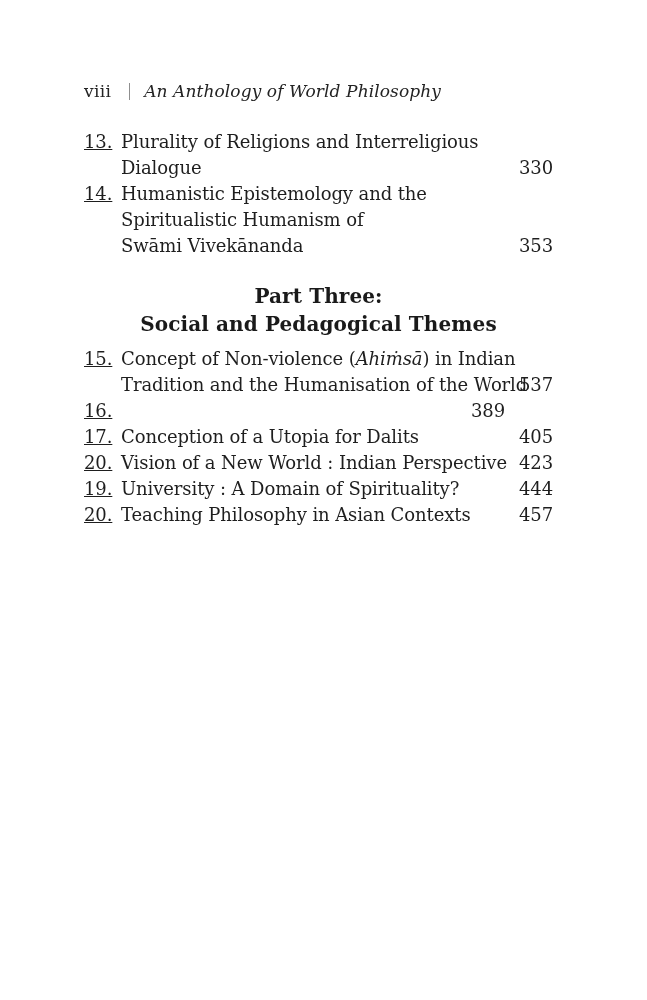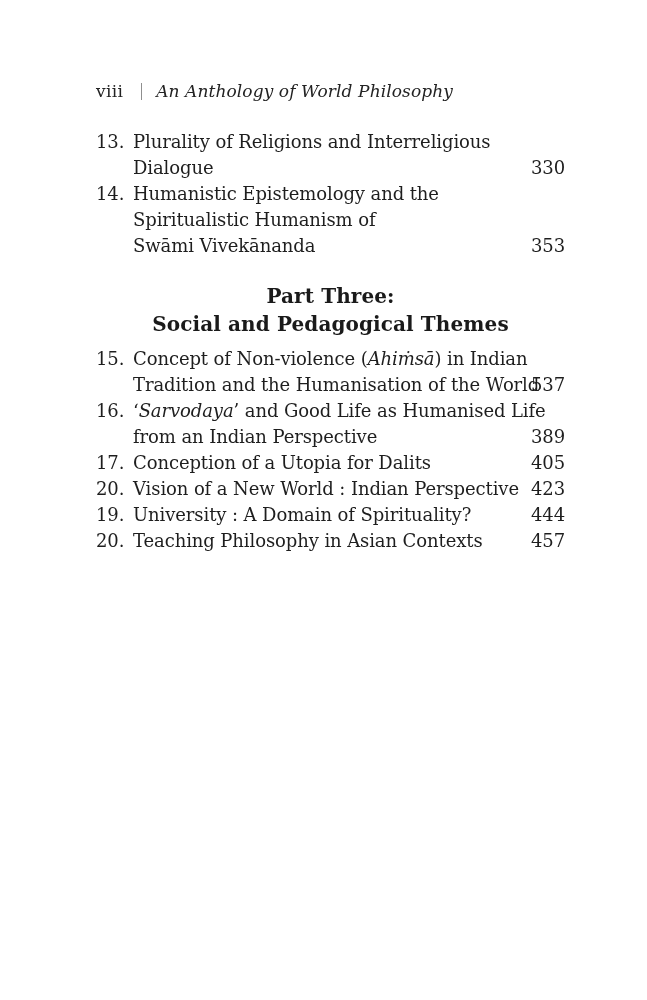--- a/index.html
+++ b/index.html
@@ -10,21 +10,21 @@
   body {
     width: 647px;
     height: 1000px;
     position: relative;
     font-family: "DejaVu Serif", "Liberation Serif", serif;
     color: #1e1e1e;
     overflow: hidden;
   }
   .page {
     position: absolute;
-    left: 96px;
+    left: 84px;
     top: 80px;
     width: 469px; 
   }
   
   .running-header {
     display: flex;
     align-items: center;
     font-size: 17px;
     line-height: 22px;
     margin-bottom: 27px;
@@ -47,20 +47,21 @@
   .toc-section {}
   .toc-entry {
     display: grid;
     grid-template-columns: 37px 1fr 48px;
     font-size: 18px;
     line-height: 26px;
     letter-spacing: -0.1px;
   }
   .toc-num {
     white-space: nowrap;
+    text-decoration: underline;
   }
   .toc-lines {
     min-width: 0;
   }
   .toc-line {
     white-space: nowrap;
   }
   .toc-page {
     align-self: end;
     text-align: right;
@@ -120,24 +121,20 @@
       <div class="toc-entry">
         <div class="toc-num">15.</div>
         <div class="toc-lines">
           <div class="toc-line"><span>Concept of Non-violence (</span><i>Ahiṁsā</i><span>) in Indian</span></div>
           <div class="toc-line"><span>Tradition and the Humanisation of the World</span></div>
         </div>
         <div class="toc-page">537</div>
       </div>
       <div class="toc-entry">
         <div class="toc-num">16.</div>
-        <div class="toc-lines">
-          <div class="toc-line"><span>‘</span><i>Sarvodaya</i><span>’ and Good Life as Humanised Life</span></div>
-          <div class="toc-line"><span>from an Indian Perspective</span></div>
-        </div>
         <div class="toc-page">389</div>
       </div>
       <div class="toc-entry">
         <div class="toc-num">17.</div>
         <div class="toc-lines">
           <div class="toc-line"><span>Conception of a Utopia for Dalits</span></div>
         </div>
         <div class="toc-page">405</div>
       </div>
       <div class="toc-entry">

